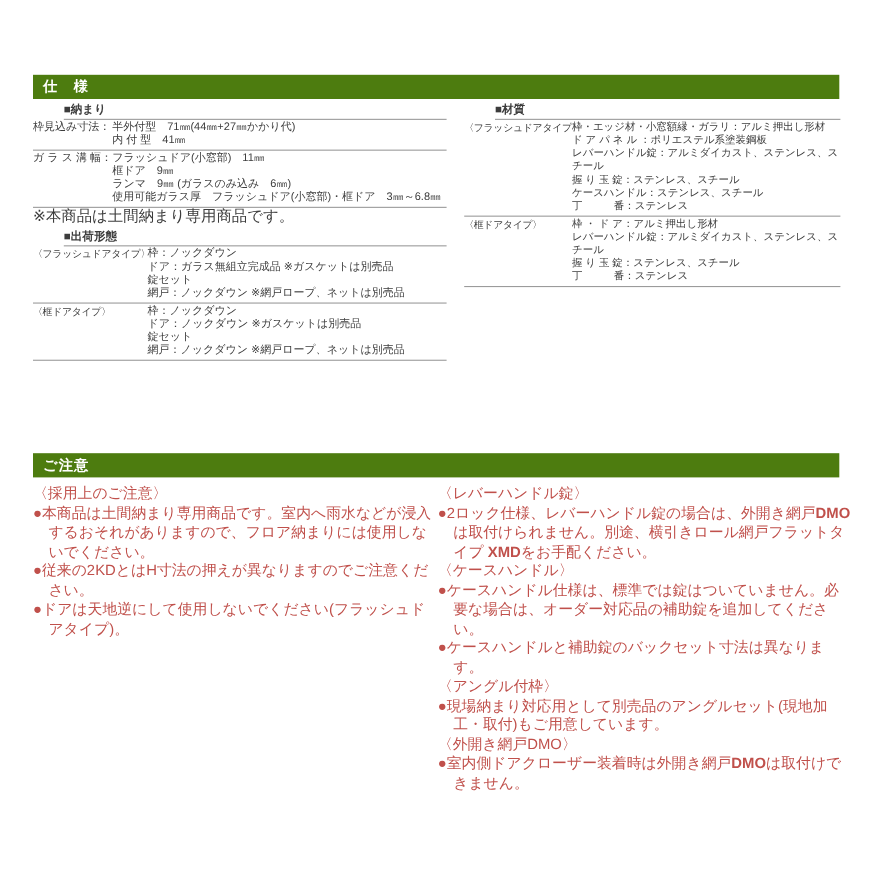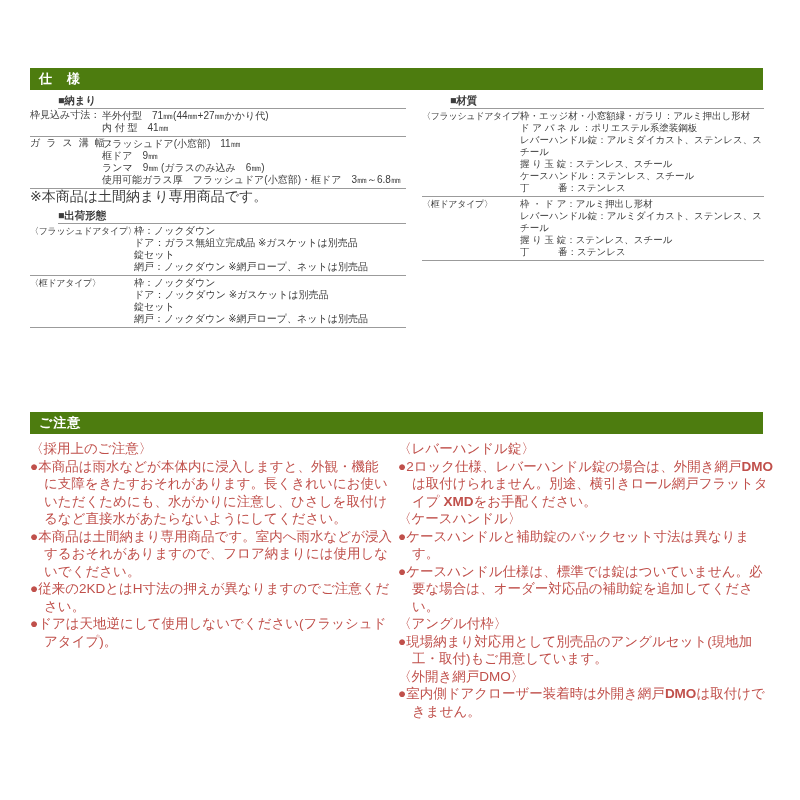--- a/index.html
+++ b/index.html
@@ -17,21 +17,21 @@
   .col{position:absolute;top:94px;}
   #spec-left{left:30px;width:376px;}
   #spec-right{left:422px;width:342px;}
   .spec-table{font-size:10px;line-height:12px;}
   .spec-heading{
     font-weight:bold;font-size:10.5px;line-height:13px;
     border-bottom:1px solid #9b9b9b;padding-bottom:1px;margin-left:28px;
   }
   .spec-row{display:flex;border-bottom:1px solid #9b9b9b;padding:1px 0 2px 0;}
   .spec-label{flex:0 0 auto;white-space:nowrap;}
-  #spec-left .osamari .spec-label{width:72px;font-family:Liberation Mono, monospace;}
+  #spec-left .osamari .spec-label{width:72px;}
   #spec-left .shipping .spec-label{width:104px;font-size:9px;letter-spacing:-0.3px;}
   #spec-right .spec-label{width:98px;font-size:9px;letter-spacing:-0.3px;}
   #spec-right .spec-table{font-size:9.5px;}
   .spec-lines{flex:1 1 auto;}
   .footnote{font-size:14px;line-height:11px;margin-top:2px;}
   .shipping{margin-top:7px;}
   .notes{position:absolute;top:440px;font-size:13.5px;line-height:17.5px;color:#c0504b;}
   #notice-left{left:30px;width:362px;}
   #notice-right{left:398px;width:376px;}
   .note-heading{margin:0;}
@@ -122,30 +122,29 @@
         </div>
     </div>
   </div>
 
   <div class="section-bar" id="notice-bar">
     <span>ご注意</span>
   </div>
 
   <div class="notes" id="notice-left">
       <div class="note-heading">〈採用上のご注意〉</div>
-      <div class="note-bullet">●本商品は雨水などが本体内に浸入しますと、外観・機能に支障をきたすおそれがあります。長くきれいにお使いいただくためにも、水がかりに注意し、ひさしを取付けるなど直接水があたらないようにしてください。</div>
       <div class="note-bullet">●本商品は土間納まり専用商品です。室内へ雨水などが浸入するおそれがありますので、フロア納まりには使用しないでください。</div>
       <div class="note-bullet">●従来の2KDとはH寸法の押えが異なりますのでご注意ください。</div>
       <div class="note-bullet">●ドアは天地逆にして使用しないでください(フラッシュドアタイプ)。</div>
     </div>
   <div class="notes" id="notice-right">
       <div class="note-heading">〈レバーハンドル錠〉</div>
       <div class="note-bullet">●2ロック仕様、レバーハンドル錠の場合は、外開き網戸<b>DMO</b>は取付けられません。別途、横引きロール網戸フラットタイプ <b>XMD</b>をお手配ください。</div>
       <div class="note-heading">〈ケースハンドル〉</div>
+      <div class="note-bullet">●ケースハンドル仕様は、標準では錠はついていません。必要な場合は、オーダー対応品の補助錠を追加してください。</div>
       <div class="note-bullet">●ケースハンドルと補助錠のバックセット寸法は異なります。</div>
-      <div class="note-bullet">●ケースハンドル仕様は、標準では錠はついていません。必要な場合は、オーダー対応品の補助錠を追加してください。</div>
       <div class="note-heading">〈アングル付枠〉</div>
       <div class="note-bullet">●現場納まり対応用として別売品のアングルセット(現地加工・取付)もご用意しています。</div>
       <div class="note-heading">〈外開き網戸DMO〉</div>
       <div class="note-bullet">●室内側ドアクローザー装着時は外開き網戸<b>DMO</b>は取付けできません。</div>
     </div>
 
 </div>
 
 </body></html>

